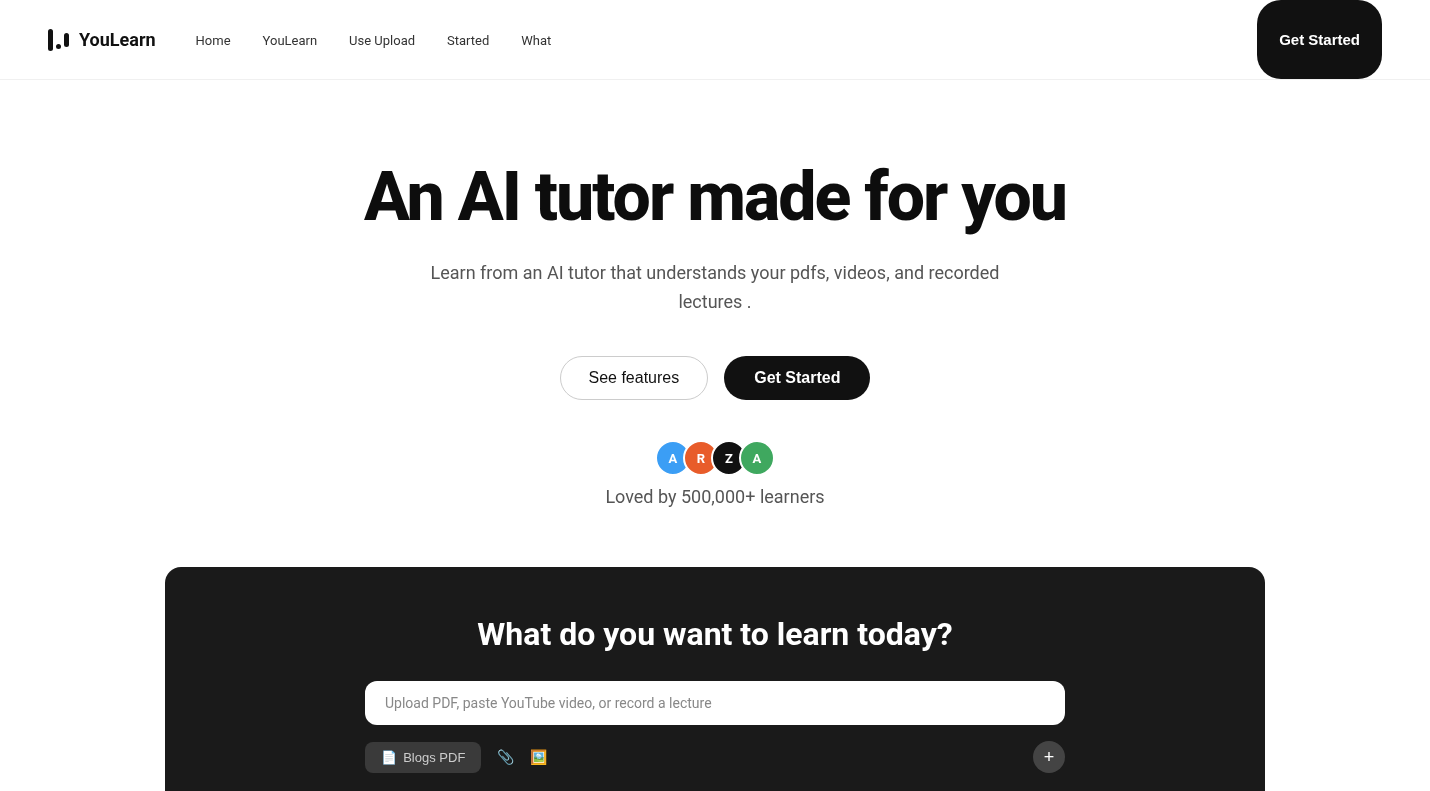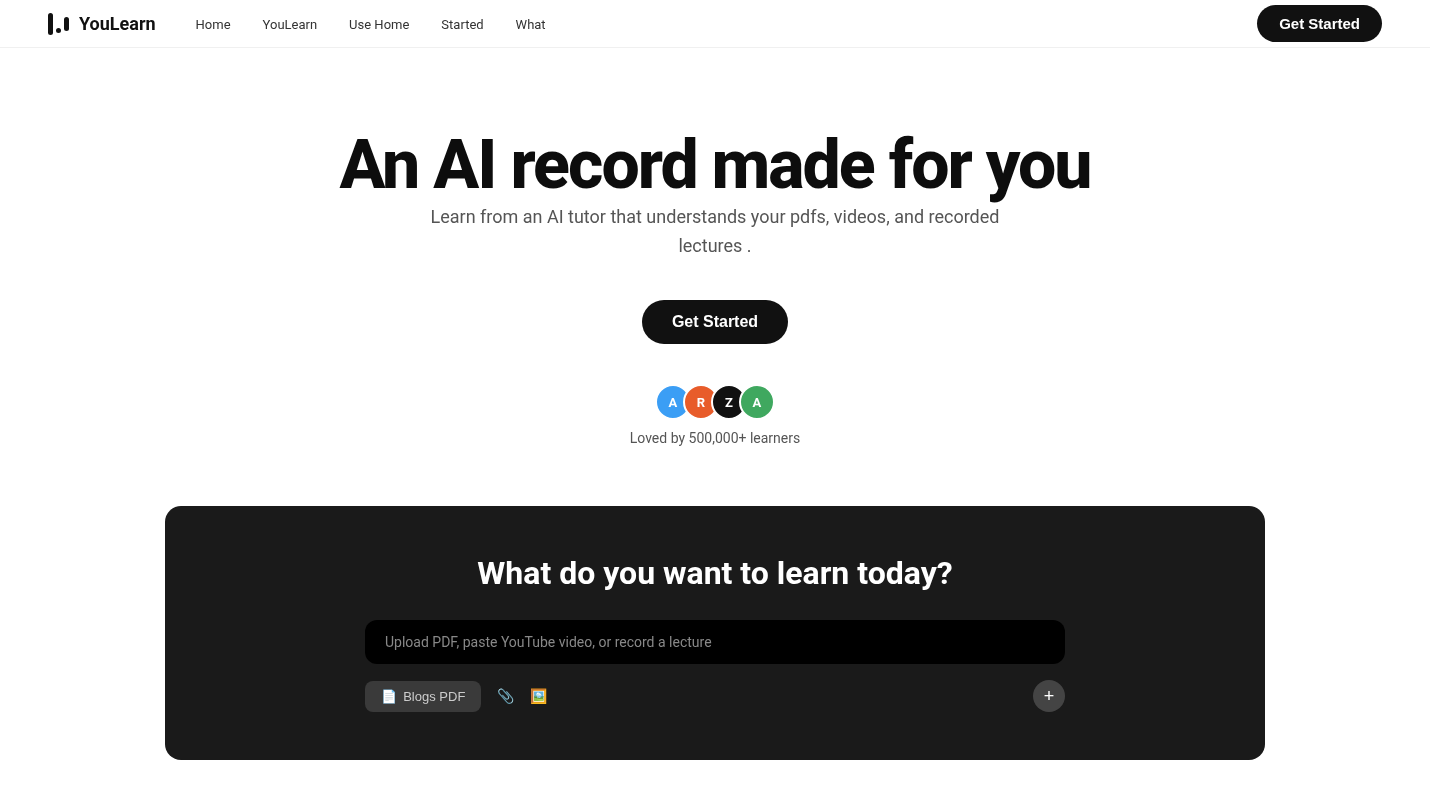--- a/index.html
+++ b/index.html
@@ -13,24 +13,23 @@
       background: #ffffff;
       color: #111;
       width: 1430px;
       min-height: 791px;
       overflow-x: hidden;
     }
 
     
     .navbar {
       display: flex;
-      align-items: center;
       justify-content: space-between;
       padding: 0 48px;
-      height: 48px;
+      height: 80px;
       border-bottom: 1px solid #f0f0f0;
     }
 
     .navbar-left {
       display: flex;
       align-items: center;
       gap: 40px;
     }
 
     .logo-wrapper {
@@ -108,20 +107,21 @@
     .hero-title {
       font-size: 68px;
       font-weight: 800;
       color: #0d0d0d;
       line-height: 1.1;
       letter-spacing: -2px;
       max-width: 800px;
     }
 
     .hero-subtitle {
+      margin-top: 24px;
       font-size: 18px;
       color: #555;
       font-weight: 400;
       max-width: 600px;
       line-height: 1.6;
     }
 
     .hero-buttons {
       display: flex;
       gap: 16px;
@@ -177,21 +177,21 @@
       font-weight: 700;
       color: #fff;
       margin-left: -8px;
     }
 
     .avatar-circle:first-child {
       margin-left: 0;
     }
 
     .social-proof-text {
-      font-size: 14px;
+      font-size: 18px;
       color: #555;
     }
 
     
     .demo-section {
       display: flex;
       justify-content: center;
       padding: 20px 48px 0;
     }
 
@@ -207,21 +207,21 @@
     }
 
     .demo-title {
       color: #fff;
       font-size: 32px;
       font-weight: 700;
       margin-bottom: 28px;
     }
 
     .demo-input-bar {
-      background: #000000;
+      background: #ffffff;
       border-radius: 12px;
       width: 100%;
       max-width: 700px;
       padding: 14px 20px;
       display: flex;
       align-items: flex-start;
       gap: 12px;
     }
 
     .demo-input-placeholder {
@@ -289,39 +289,40 @@
     </div>
 
     <ul class="nav-links">
       <li>
         <a>Home</a>
       </li>
       <li>
         <a>YouLearn</a>
       </li>
       <li>
-        <a>Use Home</a>
+        <a>Use Upload</a>
       </li>
       <li>
         <a>Started</a>
       </li>
       <li>
         <a>What</a>
       </li>
     </ul>
   </div>
 
   <button class="get-started-btn">Get Started</button>
 </nav>
 
 <section class="hero">
-  <h1 class="hero-title">An AI record made for you</h1>
+  <h1 class="hero-title">An AI tutor made for you</h1>
   <p class="hero-subtitle">Learn from an AI tutor that understands your pdfs, videos, and recorded lectures .</p>
 
   <div class="hero-buttons">
+    <button class="btn-outline">See features</button>
     <button class="btn-dark">Get Started</button>
   </div>
 
   <div class="social-proof">
     <div class="avatars">
       <div class="avatar-circle" style="background:#3b9ef5;">A</div>
       <div class="avatar-circle" style="background:#e85c2a;">R</div>
       <div class="avatar-circle" style="background:#111111;">Z</div>
       <div class="avatar-circle" style="background:#3fa85f;">A</div>
     </div>

